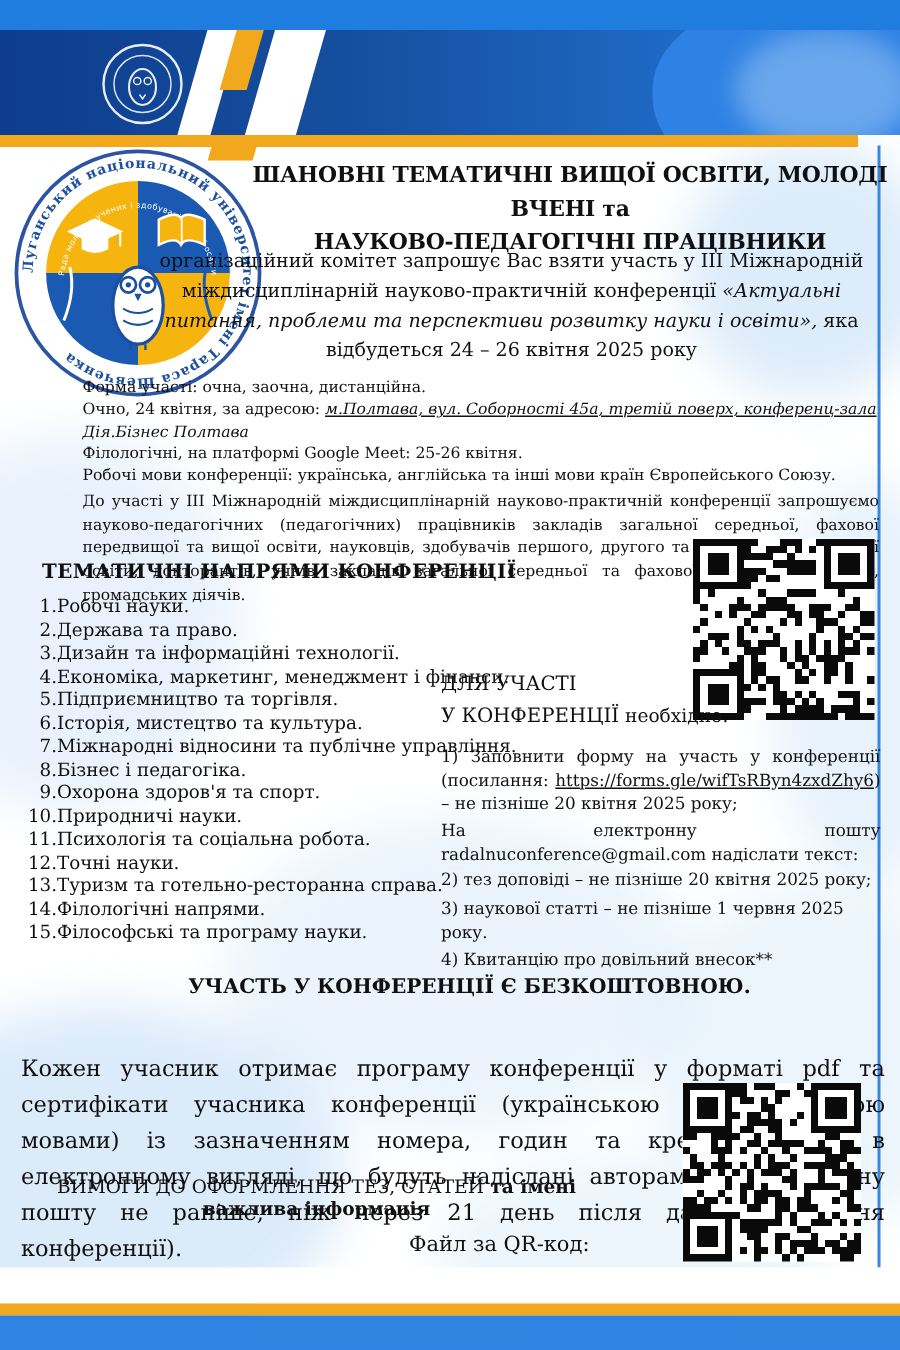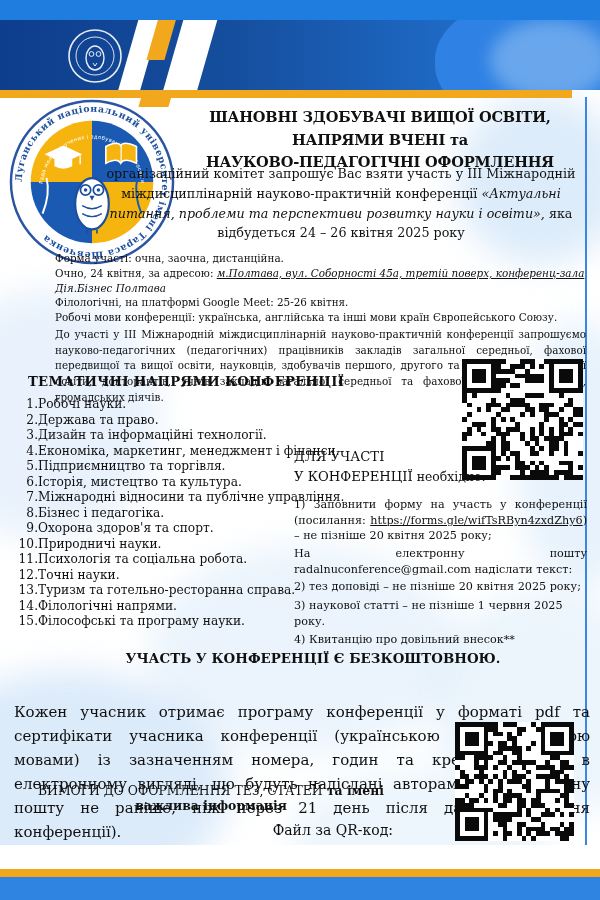--- a/index.html
+++ b/index.html
@@ -130,22 +130,22 @@
         <circle cx="-6.5" cy="8" r="1.8" fill="#1b4f9f"></circle>
         <circle cx="6.5" cy="8" r="1.8" fill="#1b4f9f"></circle>
         <polygon points="-2.5,14 2.5,14 0,19" fill="#1b4f9f"></polygon>
         <path d="M-10,24 Q0,30 10,24 M-10,32 Q0,38 10,32" fill="none" stroke="#1b4f9f" stroke-width="1.4"></path>
         <path d="M-5,48 L-5,52 M5,48 L5,52" stroke="#1b4f9f" stroke-width="1.6"></path>
       </g>
     </g>
   </svg>
 
   <div id="title" class="z">
-    <div>ШАНОВНІ ЗДОБУВАЧІ ВИЩОЇ ОСВІТИ, НАПРЯМИ ВЧЕНІ та</div>
-    <div>НАУКОВО-ПЕДАГОГІЧНІ ОФОРМЛЕННЯ</div>
+    <div>ШАНОВНІ ТЕМАТИЧНІ ВИЩОЇ ОСВІТИ, МОЛОДІ ВЧЕНІ та</div>
+    <div>НАУКОВО-ПЕДАГОГІЧНІ ПРАЦІВНИКИ</div>
   </div>
 
   <div id="invite" class="z"><span>організаційний комітет запрошує Вас взяти участь у </span><span class="b">ІІІ Міжнародній міждисциплінарній науково-практичній конференції</span><span> </span><span class="b i">«Актуальні питання, проблеми та перспективи розвитку науки і освіти»,</span><span> яка відбудеться </span><span class="b">24 – 26 квітня 2025</span><span> року</span></div>
 
   <div id="infoblock" class="z">
     <p><span class="b">Форма участі</span><span>: очна, заочна, дистанційна.</span></p>
     <p><span>Очно, 24 квітня, </span><span class="b">за адресою</span><span>: </span><span class="i u">м.Полтава, вул. Соборності 45а, третій поверх, конференц-зала </span><span class="b i">Дія.Бізнес Полтава</span></p>
     <p><span>Філологічні, </span><span class="b">на платформі Google Meet</span><span>: 25-26 квітня.</span></p>
     <p><span class="b">Робочі мови конференції</span><span>: українська, англійська та інші мови країн Європейського Союзу.</span></p>
     <p id="info-para"><span>До участі у ІІІ Міжнародній міждисциплінарній науково-практичній конференції запрошуємо науково-педагогічних (педагогічних) працівників </span><span class="b">закладів загальної середньої, фахової передвищої</span><span> та </span><span class="b">вищої освіти</span><span>, </span><span class="b">науковців</span><span>, </span><span class="b">здобувачів першого</span><span>, </span><span class="b">другого</span><span> та </span><span class="b">третього</span><span> рівнів вищої освіти, докторантів, учнів закладів загальної середньої та фахової передвищої освіти, громадських діячів.</span></p>

